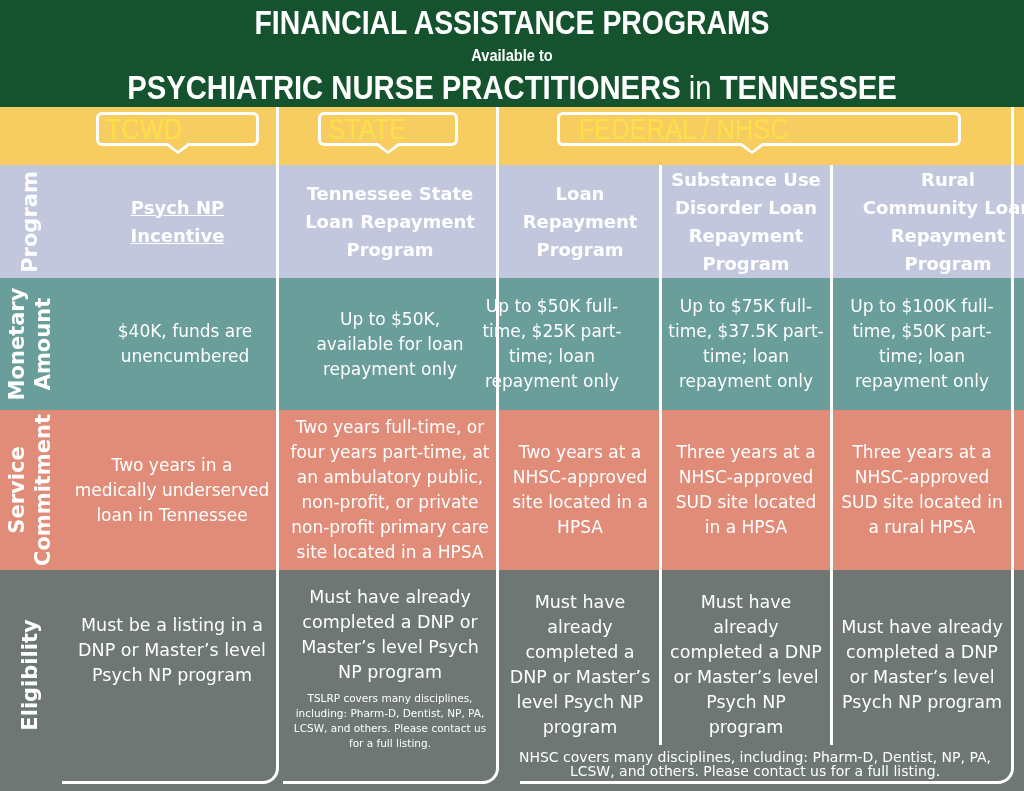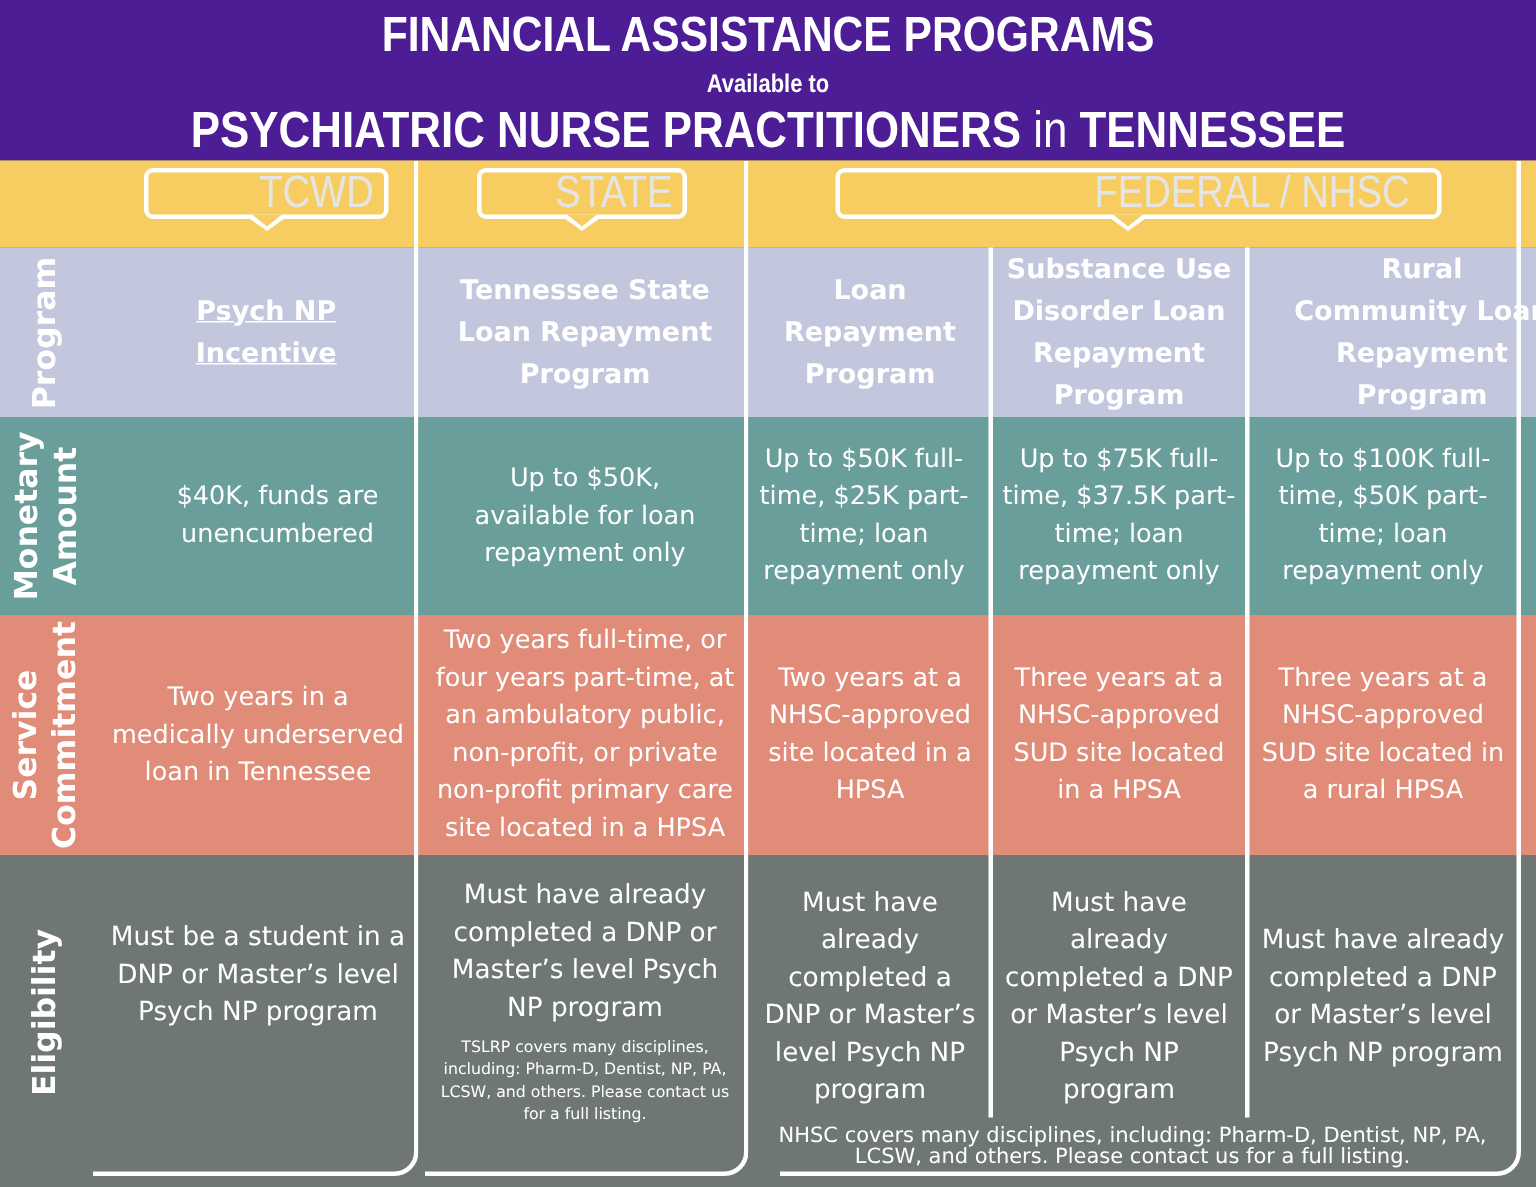--- a/index.html
+++ b/index.html
@@ -2,42 +2,42 @@
 <html><head>
 <meta charset="utf-8">
 <style>
   html, body { margin: 0; padding: 0; }
   body {
     width: 1024px; height: 791px; overflow: hidden; position: relative;
     font-family: "DejaVu Sans", sans-serif; color: #fff;
     background: #6e7773;
   }
   .band { position: absolute; left: 0; width: 1024px; }
-  #hdr { top: 0; height: 107px; background: #4c1d95; }
+  #hdr { top: 0; height: 107px; background: #14532d; }
   #yel { top: 107px; height: 58px; background: #f7cd61; }
   #row-prog { top: 165px; height: 113px; background: #c3c7de; }
   #row-money { top: 278px; height: 132px; background: #699e9b; }
   #row-svc { top: 410px; height: 160px; background: #e18c78; }
   #row-elig { top: 570px; height: 221px; background: #6e7773; }
 
   .title1 { position: absolute; top: 4px; left: 0; width: 1024px; text-align: center;
     font-family: "Liberation Sans", sans-serif; font-weight: bold; font-size: 33px; letter-spacing: 0px;
     transform: scaleX(0.86); transform-origin: center; }
   .title2 { position: absolute; top: 46px; left: 0; width: 1024px; text-align: center;
     font-family: "Liberation Sans", sans-serif; font-weight: bold; font-size: 17px;
     transform: scaleX(0.86); }
   .title3 { position: absolute; top: 68px; left: 0; width: 1024px; text-align: center;
     font-family: "Liberation Sans", sans-serif; font-weight: bold; font-size: 34px;
     transform: scaleX(0.86); white-space: nowrap; }
   .title3 .in { font-weight: normal; }
 
   .vline { position: absolute; width: 3px; background: #fff; }
   .tag { position: absolute; top: 112px; height: 34px; border: 3px solid #fff; border-radius: 6px;
-    box-sizing: border-box; text-align: right; font-family: "Liberation Sans", sans-serif;
-    font-size: 30px; line-height: 28px; color: #e5e5e5; transform-origin: center; }
+    box-sizing: border-box; text-align: left; font-family: "Liberation Sans", sans-serif;
+    font-size: 30px; line-height: 28px; color: #fde047; transform-origin: center; }
   .tag span { display: inline-block; transform: scaleX(0.85); }
   .notch { position: absolute; width: 0; height: 0; }
   .notch::before { content: ""; position: absolute; left: -14px; top: -2px;
     border-left: 14px solid transparent; border-right: 14px solid transparent; border-top: 10px solid #fff; }
   .notch::after { content: ""; position: absolute; left: -10px; top: -3px;
     border-left: 10px solid transparent; border-right: 10px solid transparent; border-top: 8px solid #f7cd61; }
 
   .rowlabel { position: absolute; left: 0; width: 60px; display: flex; align-items: center; justify-content: center; }
   .rowlabel div { transform: rotate(-90deg); white-space: nowrap; text-align: center;
     font-weight: bold; font-size: 21px; line-height: 26px; }
@@ -97,31 +97,31 @@
   </div>
 
 <div class="cell bold" style="left:90px;width:175px;top:165px;height:113px;padding:0 30px;text-decoration:underline;">Psych NP Incentive</div>
 <div class="cell bold" style="left:284px;width:212px;top:165px;height:113px;padding:0 14px;">Tennessee State Loan Repayment Program</div>
 <div class="cell bold" style="left:500px;width:160px;top:165px;height:113px;padding:0 20px;">Loan Repayment Program</div>
 <div class="cell bold" style="left:662px;width:168px;top:165px;height:113px;padding:0 2px;">Substance Use Disorder Loan Repayment Program</div>
 <div class="cell bold" style="left:859px;width:178px;top:165px;height:113px;padding:0 2px;">Rural Community Loan Repayment Program</div>
 
 <div class="cell" style="left:90px;width:190px;top:278px;height:132px;padding:0 20px;">$40K, funds are unencumbered</div>
 <div class="cell" style="left:284px;width:212px;top:278px;height:132px;padding:0 20px;">Up to $50K, available for loan repayment only</div>
-<div class="cell" style="left:496px;width:160px;top:278px;height:132px;padding:0 8px;">Up to $50K full-time, $25K part-time; loan repayment only</div>
+<div class="cell" style="left:472px;width:160px;top:278px;height:132px;padding:0 8px;">Up to $50K full-time, $25K part-time; loan repayment only</div>
 <div class="cell" style="left:662px;width:168px;top:278px;height:132px;padding:0 2px;">Up to $75K full-time, $37.5K part-time; loan repayment only</div>
 <div class="cell" style="left:833px;width:178px;top:278px;height:132px;padding:0 12px;">Up to $100K full-time, $50K part-time; loan repayment only</div>
 
 <div class="cell" style="left:66px;width:212px;top:410px;height:160px;padding:0 4px;">Two years in a medically underserved loan in Tennessee</div>
 <div class="cell" style="left:284px;width:212px;top:410px;height:160px;padding:0 2px;">Two years full-time, or four years part-time, at an ambulatory public, non-profit, or private non-profit primary care site located in a HPSA</div>
 <div class="cell" style="left:500px;width:160px;top:410px;height:160px;padding:0 8px;">Two years at a NHSC-approved site located in a HPSA</div>
 <div class="cell" style="left:662px;width:168px;top:410px;height:160px;padding:0 6px;">Three years at a NHSC-approved SUD site located in a HPSA</div>
 <div class="cell" style="left:833px;width:178px;top:410px;height:160px;padding:0 6px;">Three years at a NHSC-approved SUD site located in a rural HPSA</div>
 
-<div class="cell elig" style="left:66px;width:212px;top:575px;height:150px;padding:0 2px;">Must be a student in a DNP or Master’s level Psych NP program</div>
+<div class="cell elig" style="left:66px;width:212px;top:575px;height:150px;padding:0 2px;">Must be a listing in a DNP or Master’s level Psych NP program</div>
 <div class="cell elig" style="left:284px;width:212px;top:585px;height:170px;padding:0 4px;justify-content:flex-start;">
   <div style="padding:0 12px;">Must have already completed a DNP or Master’s level Psych NP program</div>
   <div class="small">TSLRP covers many disciplines, including: Pharm-D, Dentist, NP, PA, LCSW, and others. Please contact us for a full listing.</div>
 </div>
 <div class="cell elig" style="left:500px;width:160px;top:590px;height:150px;padding:0 8px;">Must have already completed a DNP or Master’s level Psych NP program</div>
 <div class="cell elig" style="left:662px;width:168px;top:590px;height:150px;padding:0 6px;">Must have already completed a DNP or Master’s level Psych NP program</div>
 <div class="cell elig" style="left:833px;width:178px;top:590px;height:150px;padding:0 6px;">Must have already completed a DNP or Master’s level Psych NP program</div>
 <div class="note">NHSC covers many disciplines, including: Pharm-D, Dentist, NP, PA, LCSW, and others. Please contact us for a full listing.</div>
 
 </body></html>

